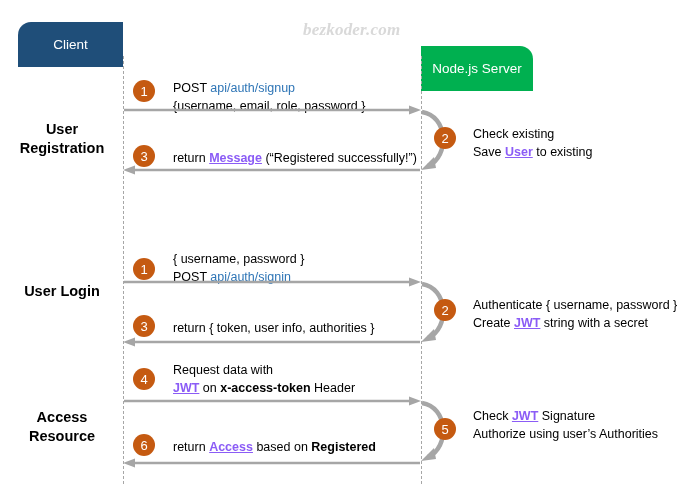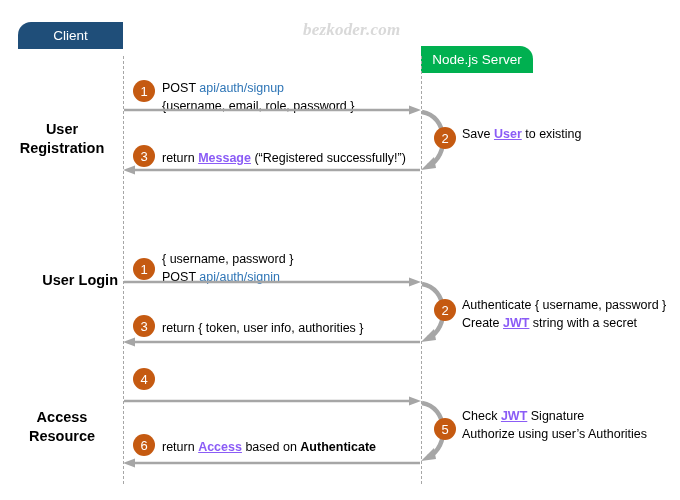--- a/index.html
+++ b/index.html
@@ -34,21 +34,21 @@
     font-size: 17px;
     color: #d9d9d9;
     letter-spacing: 0.2px;
     white-space: nowrap;
     user-select: none;
   }
 
   
   .actor-box {
     position: absolute;
-    height: 27px;
+    height: 45px;
     display: flex;
     align-items: center;
     justify-content: center;
     color: #ffffff;
     font-size: 13.5px;
     font-weight: normal;
     white-space: nowrap;
   }
   .actor-client {
     left: 18px;
@@ -124,21 +124,21 @@
   }
 
   
   .msg {
     position: absolute;
     font-size: 12.5px;
     line-height: 1.45;
     color: #000000;
     white-space: nowrap;
   }
-  .msg .ln { display: block; }
+  .msg .ln { display: block; margin-left: 11px; }
 
   .k-url  { color: #2e75b6; }
   .k-green{ color: #8b5cf6; font-weight: bold; text-decoration: underline; }
   .k-bold { font-weight: bold; color: #000; }
 </style>
 </head>
 <body>
 
 <div id="diagram-root">
 
@@ -151,21 +151,21 @@
     <span>Node.js Server</span>
   </div>
 
   <div class="lifeline lifeline-client"></div>
   <div class="lifeline lifeline-server"></div>
 
   <div class="section-label" style="top:120px;">
     <span class="ln">User</span>
     <span class="ln">Registration</span>
   </div>
-  <div class="section-label" style="top:271px;text-align:right;">
+  <div class="section-label" style="top:282px;">
     <span class="ln">User</span>
     <span class="ln">Login</span>
   </div>
   <div class="section-label" style="top:408px;">
     <span class="ln">Access</span>
     <span class="ln">Resource</span>
   </div>
 
   <div class="badge" style="left:133px; top:80px;">1</div>
   <div class="msg" style="left:162px; top:79px;">
@@ -181,20 +181,21 @@
   </div>
 
   <div class="selfloop" style="left:418px; top:106px;">
     <svg width="40" height="68" viewBox="0 0 40 68">
       <path d="M4 6 C 30 10, 32 50, 10 60" fill="none" stroke="#a6a6a6" stroke-width="4.5" stroke-linecap="butt"></path>
       <polygon points="3,64 16,51 18,62" fill="#a6a6a6"></polygon>
     </svg>
   </div>
   <div class="badge" style="left:434px; top:127px;">2</div>
   <div class="msg" style="left:462px; top:125px;">
+    <span class="ln">Check existing</span>
     <span class="ln"><span>Save </span><span class="k-green">User</span><span> to existing</span></span>
   </div>
 
   <div class="badge" style="left:133px; top:145px;">3</div>
   <div class="msg" style="left:162px; top:149px;">
     <span class="ln"><span>return </span><span class="k-green">Message</span><span> (“Registered successfully!”)</span></span>
   </div>
 
   <div class="arrow" style="top:165px;">
     <svg width="298" height="10" viewBox="0 0 298 10">
@@ -234,20 +235,24 @@
   </div>
 
   <div class="arrow" style="top:337px;">
     <svg width="298" height="10" viewBox="0 0 298 10">
       <line x1="10" y1="5" x2="297" y2="5" stroke="#a6a6a6" stroke-width="2.4"></line>
       <polygon points="0,5 12,0.5 12,9.5" fill="#a6a6a6"></polygon>
     </svg>
   </div>
 
   <div class="badge" style="left:133px; top:368px;">4</div>
+  <div class="msg" style="left:162px; top:361px;">
+    <span class="ln">Request  data with</span>
+    <span class="ln"><span class="k-green">JWT</span><span> on </span><span class="k-bold">x-access-token</span><span> Header</span></span>
+  </div>
 
   <div class="arrow" style="top:396px;">
     <svg width="298" height="10" viewBox="0 0 298 10">
       <line x1="1" y1="5" x2="288" y2="5" stroke="#a6a6a6" stroke-width="2.4"></line>
       <polygon points="298,5 286,0.5 286,9.5" fill="#a6a6a6"></polygon>
     </svg>
   </div>
 
   <div class="selfloop" style="left:418px; top:397px;">
     <svg width="40" height="68" viewBox="0 0 40 68">
@@ -256,21 +261,21 @@
     </svg>
   </div>
   <div class="badge" style="left:434px; top:418px;">5</div>
   <div class="msg" style="left:462px; top:407px;">
     <span class="ln"><span>Check </span><span class="k-green">JWT</span><span> Signature</span></span>
     <span class="ln">Authorize using user’s Authorities</span>
   </div>
 
   <div class="badge" style="left:133px; top:434px;">6</div>
   <div class="msg" style="left:162px; top:438px;">
-    <span class="ln"><span>return </span><span class="k-green">Access</span><span> based on </span><span class="k-bold">Authenticate</span></span>
+    <span class="ln"><span>return </span><span class="k-green">Access</span><span> based on </span><span class="k-bold">Registered</span></span>
   </div>
 
   <div class="arrow" style="top:458px;">
     <svg width="298" height="10" viewBox="0 0 298 10">
       <line x1="10" y1="5" x2="297" y2="5" stroke="#a6a6a6" stroke-width="2.4"></line>
       <polygon points="0,5 12,0.5 12,9.5" fill="#a6a6a6"></polygon>
     </svg>
   </div>
 
 </div>

